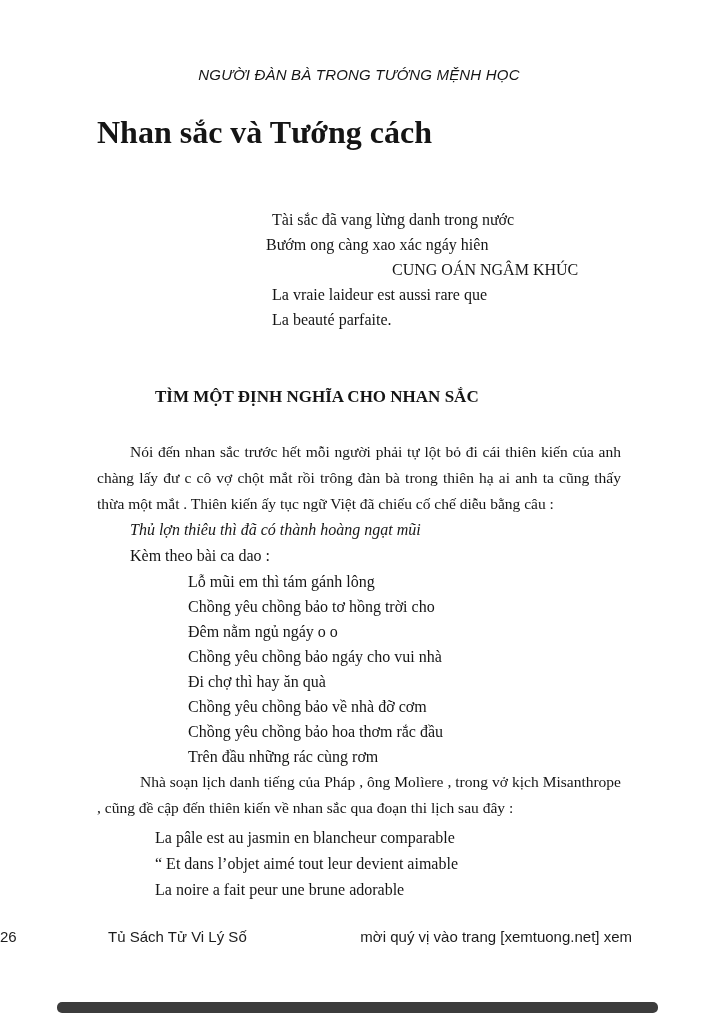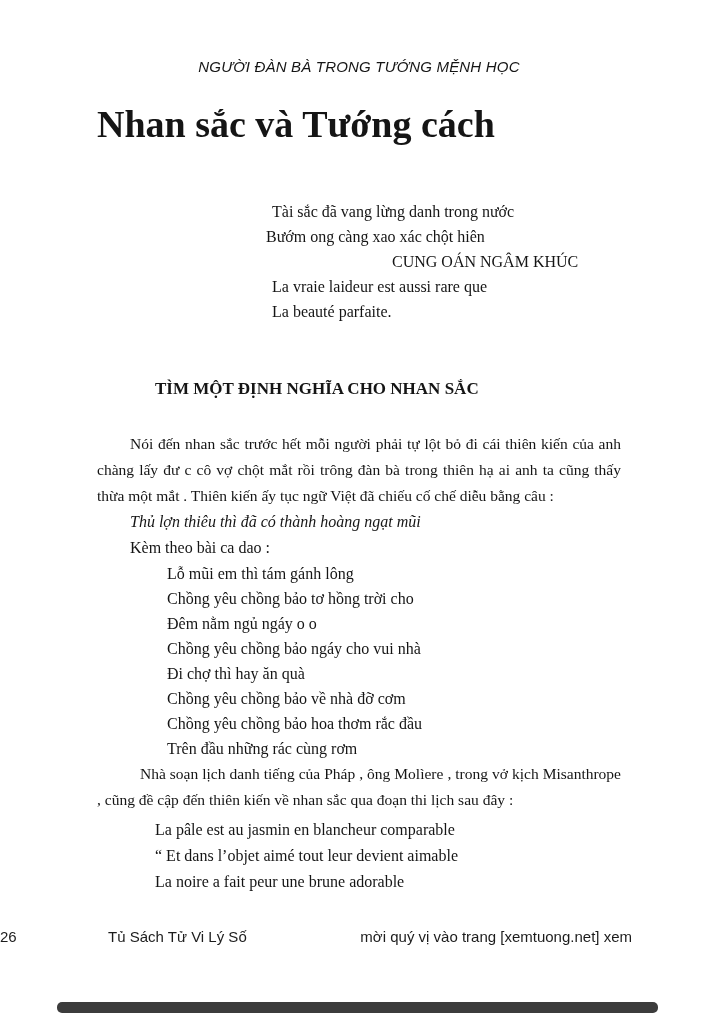--- a/index.html
+++ b/index.html
@@ -5,34 +5,34 @@
   html, body { margin: 0; padding: 0; background: #ffffff; }
   .page {
     position: relative;
     width: 717px;
     height: 1013px;
     background: #ffffff;
     color: #151515;
     font-family: "Liberation Serif", serif;
     overflow: hidden;
   }
-  .content { padding: 4px 96px 0 97px; }
+  .content { padding: 12px 96px 0 97px; }
 
   .running-head {
     padding-top: 54px;
     text-align: center;
     font-family: "Liberation Sans", sans-serif;
     font-style: italic;
     font-size: 15px;
     letter-spacing: 0.2px;
   }
 
   .chapter-title {
     margin: 32px 0 0 0;
-    font-size: 38px;
+    font-size: 32px;
     font-weight: bold;
     line-height: 34px;
     font-family: "Liberation Serif", serif;
   }
 
   .epigraph {
     margin-top: 58px;
     margin-left: 169px;   
     font-size: 16px;
     line-height: 25px;
@@ -64,21 +64,21 @@
     font-size: 16px;
     line-height: 26px;
   }
   .cadao-intro {
     margin-left: 33px;
     font-size: 16px;
     line-height: 26px;
   }
 
   .poem {
-    margin-left: 70px;  
+    margin-left: 91px;  
     font-size: 16px;
     line-height: 25px;
   }
 
   .french-quote {
     margin: 4px 0 0 58px;  
     font-size: 16px;
     line-height: 26px;
   }
 
@@ -111,21 +111,21 @@
 
 <div class="page">
   <div class="content">
 
     <div class="running-head">NGƯỜI ĐÀN BÀ TRONG TƯỚNG MỆNH HỌC</div>
 
     <h1 class="chapter-title">Nhan sắc và Tướng cách</h1>
 
     <div class="epigraph">
       <div class="ep-indent-sm">Tài sắc đã vang lừng danh trong nước</div>
-      <div>Bướm ong càng xao xác chột hiên</div>
+      <div>Bướm ong càng xao xác ngáy hiên</div>
       <div class="ep-attr-1">CUNG OÁN NGÂM KHÚC</div>
       <div class="ep-indent-sm">La vraie laideur est aussi rare que</div>
       <div class="ep-indent-sm">La beauté parfaite.</div>
     </div>
 
     <div class="section-heading">TÌM MỘT ĐỊNH NGHĨA CHO NHAN SẮC</div>
 
     <p class="para first">Nói đến nhan sắc trước hết mỗi người phải tự lột bỏ đi cái thiên kiến của anh chàng lấy đư c cô vợ chột mắt rồi trông đàn bà trong thiên hạ ai anh ta cũng thấy thừa một mắt . Thiên kiến ấy tục ngữ Việt đã chiếu cố chế diễu bằng câu :</p>
 
     <div class="proverb">Thủ lợn thiêu thì đã có thành hoàng ngạt mũi</div>

